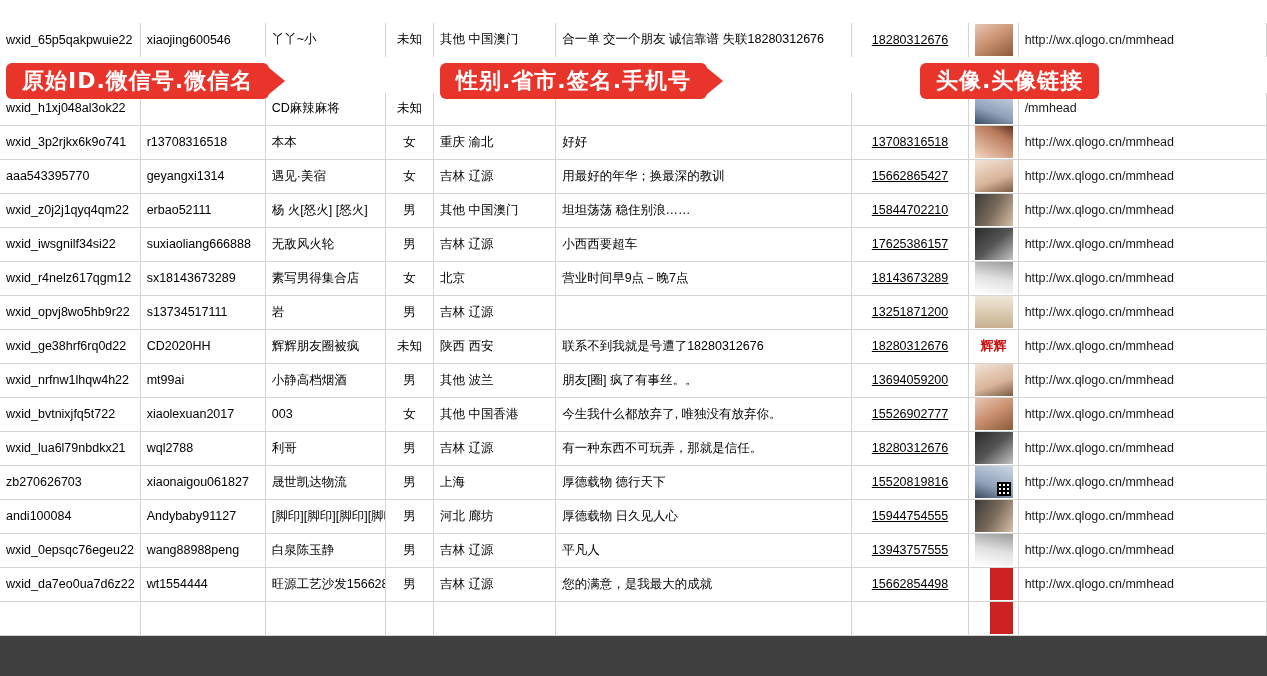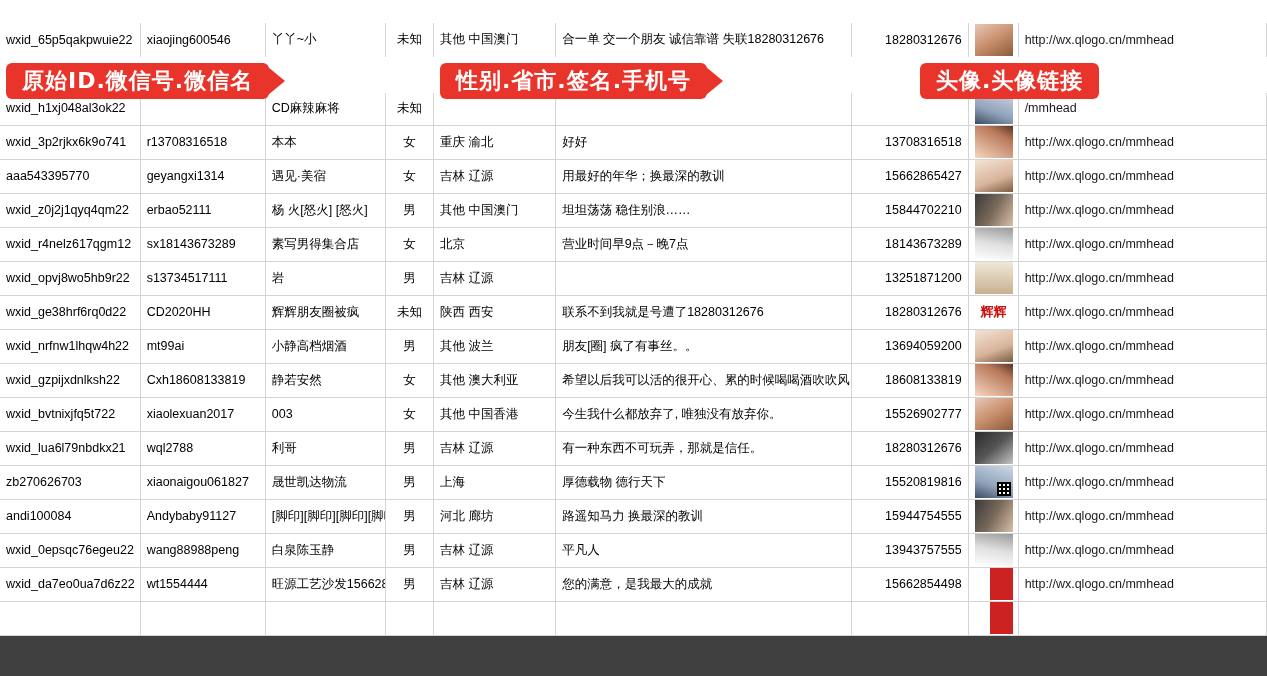--- a/index.html
+++ b/index.html
@@ -39,21 +39,21 @@
   col.c1 { width: 125px; }
   col.c2 { width: 120px; }
   col.c3 { width: 48px; }
   col.c4 { width: 122px; }
   col.c5 { width: 296px; }
   col.c6 { width: 116px; }
   col.c7 { width: 50px; }
   col.c8 { width: 248px; }
 
   td.col-gender { text-align: center; }
-  td.col-phone  { text-align: right; }
+  td.col-phone  { text-align: center; text-decoration: underline; }
   td.col-url    { color: #1a1a1a; }
   td.col-avatar { padding: 0; text-align: center; }
 
   .avatar {
     display: inline-block;
     width: 38px; height: 32px;
     vertical-align: middle;
     background: #d8d4cc;
     position: relative;
     overflow: hidden;
@@ -223,20 +223,31 @@
           <td class="">erbao52111</td>
           <td class="">杨 火[怒火] [怒火]</td>
           <td class="col-gender">男</td>
           <td class="" style="position: relative;">其他 中国澳门</td>
           <td class="">坦坦荡荡 稳住别浪……</td>
           <td class="col-phone">15844702210</td>
           <td class="col-avatar"><span class="avatar a5"></span></td>
           <td class="col-url">http://wx.qlogo.cn/mmhead</td>
         </tr>
         <tr>
+          <td class="">wxid_iwsgnilf34si22</td>
+          <td class="">suxiaoliang666888</td>
+          <td class="">无敌风火轮</td>
+          <td class="col-gender">男</td>
+          <td class="" style="position: relative;">吉林 辽源</td>
+          <td class="">小西西要超车</td>
+          <td class="col-phone">17625386157</td>
+          <td class="col-avatar"><span class="avatar a7"></span></td>
+          <td class="col-url">http://wx.qlogo.cn/mmhead</td>
+        </tr>
+        <tr>
           <td class="">wxid_r4nelz617qgm12</td>
           <td class="">sx18143673289</td>
           <td class="">素写男得集合店</td>
           <td class="col-gender">女</td>
           <td class="" style="position: relative;">北京</td>
           <td class="">营业时间早9点－晚7点</td>
           <td class="col-phone">18143673289</td>
           <td class="col-avatar"><span class="avatar a4"></span></td>
           <td class="col-url">http://wx.qlogo.cn/mmhead</td>
         </tr>
@@ -267,31 +278,20 @@
           <td class="">mt99ai</td>
           <td class="">小静高档烟酒</td>
           <td class="col-gender">男</td>
           <td class="" style="position: relative;">其他 波兰</td>
           <td class="">朋友[圈] 疯了有事丝。。</td>
           <td class="col-phone">13694059200</td>
           <td class="col-avatar"><span class="avatar a1"></span></td>
           <td class="col-url">http://wx.qlogo.cn/mmhead</td>
         </tr>
         <tr>
-          <td class="">wxid_gzpijxdnlksh22</td>
-          <td class="">Cxh18608133819</td>
-          <td class="">静若安然</td>
-          <td class="col-gender">女</td>
-          <td class="" style="position: relative;">其他 澳大利亚</td>
-          <td class="">希望以后我可以活的很开心、累的时候喝喝酒吹吹风</td>
-          <td class="col-phone">18608133819</td>
-          <td class="col-avatar"><span class="avatar a3"></span></td>
-          <td class="col-url">http://wx.qlogo.cn/mmhead</td>
-        </tr>
-        <tr>
           <td class="">wxid_bvtnixjfq5t722</td>
           <td class="">xiaolexuan2017</td>
           <td class="">003</td>
           <td class="col-gender">女</td>
           <td class="" style="position: relative;">其他 中国香港</td>
           <td class="">今生我什么都放弃了, 唯独没有放弃你。</td>
           <td class="col-phone">15526902777</td>
           <td class="col-avatar"><span class="avatar a0"></span></td>
           <td class="col-url">http://wx.qlogo.cn/mmhead</td>
         </tr>
@@ -316,21 +316,21 @@
           <td class="col-phone">15520819816</td>
           <td class="col-avatar"><span class="avatar a2"><span class="avatar-qr"></span></span></td>
           <td class="col-url">http://wx.qlogo.cn/mmhead</td>
         </tr>
         <tr>
           <td class="">andi100084</td>
           <td class="">Andybaby91127</td>
           <td class="">[脚印][脚印][脚印][脚印]</td>
           <td class="col-gender">男</td>
           <td class="" style="position: relative;">河北 廊坊</td>
-          <td class="">路遥知马力 换最深的教训</td>
+          <td class="">厚德载物 日久见人心</td>
           <td class="col-phone">15944754555</td>
           <td class="col-avatar"><span class="avatar a5"></span></td>
           <td class="col-url">http://wx.qlogo.cn/mmhead</td>
         </tr>
         <tr>
           <td class="">wxid_0epsqc76egeu22</td>
           <td class="">wang88988peng</td>
           <td class="">白泉陈玉静</td>
           <td class="col-gender">男</td>
           <td class="" style="position: relative;">吉林 辽源</td>

